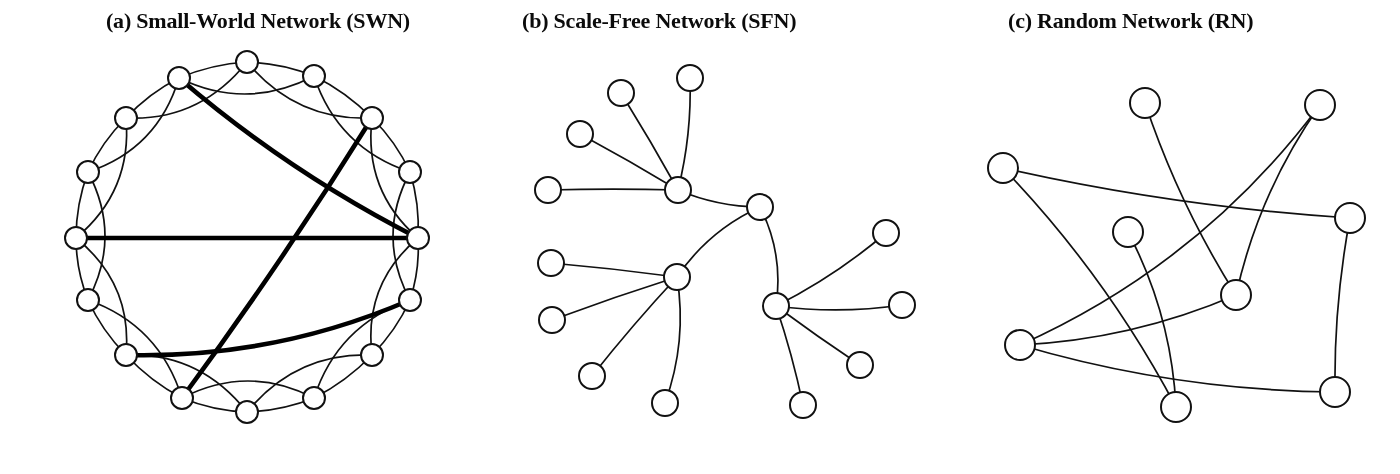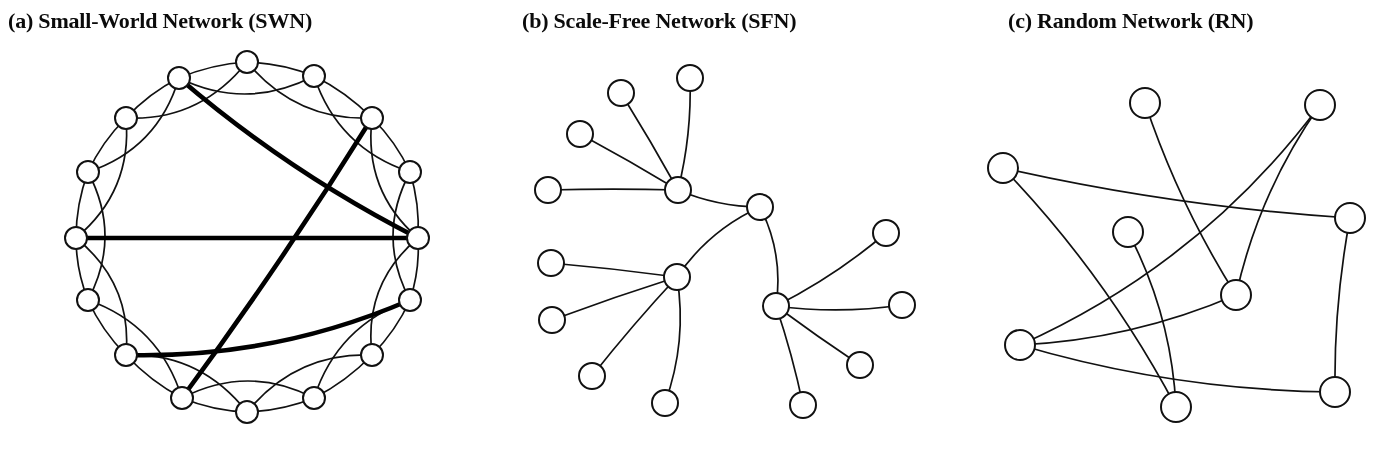--- a/index.html
+++ b/index.html
@@ -7,21 +7,21 @@
   body{width:1400px;height:474px;overflow:hidden;
        font-family:"Liberation Serif","DejaVu Serif",serif;}
   .figure{position:relative;width:1400px;height:474px;background:#fff;}
   .panel{position:absolute;top:0;height:474px;}
   #panel-a{left:0;width:500px;}
   #panel-b{left:500px;width:470px;}
   #panel-c{left:970px;width:430px;font-family:Liberation Serif, serif;}
   .caption{position:absolute;top:8px;left:0;width:100%;
            font-weight:bold;font-size:22px;color:#0b0b0b;
            letter-spacing:-0.2px;white-space:nowrap;}
-  #panel-a .caption{padding-left:8px;}
+  #panel-a .caption{padding-left:8px;text-align:center;}
   #panel-b .caption{padding-left:22px;}
   #panel-c .caption{padding-left:38px;}
   svg{position:absolute;left:0;top:0;}
   .edge{fill:none;stroke:#111111;stroke-width:1.7;stroke-linecap:round;}
   .edge-bold{fill:none;stroke:#000000;stroke-width:4.6;stroke-linecap:round;}
   .node{fill:#ffffff;stroke:#111111;stroke-width:2;}
 </style>
 </head>
 <body>
 

